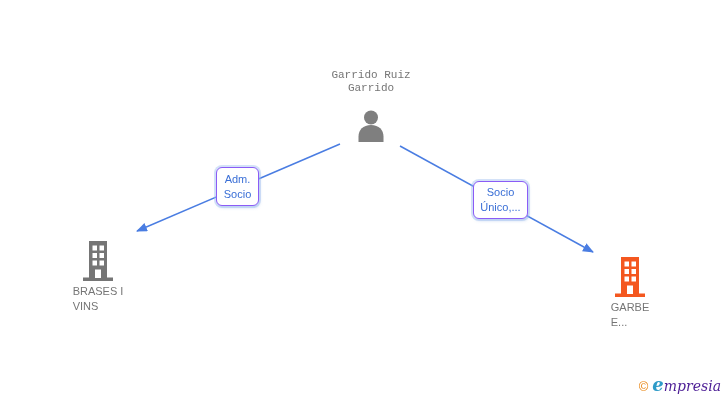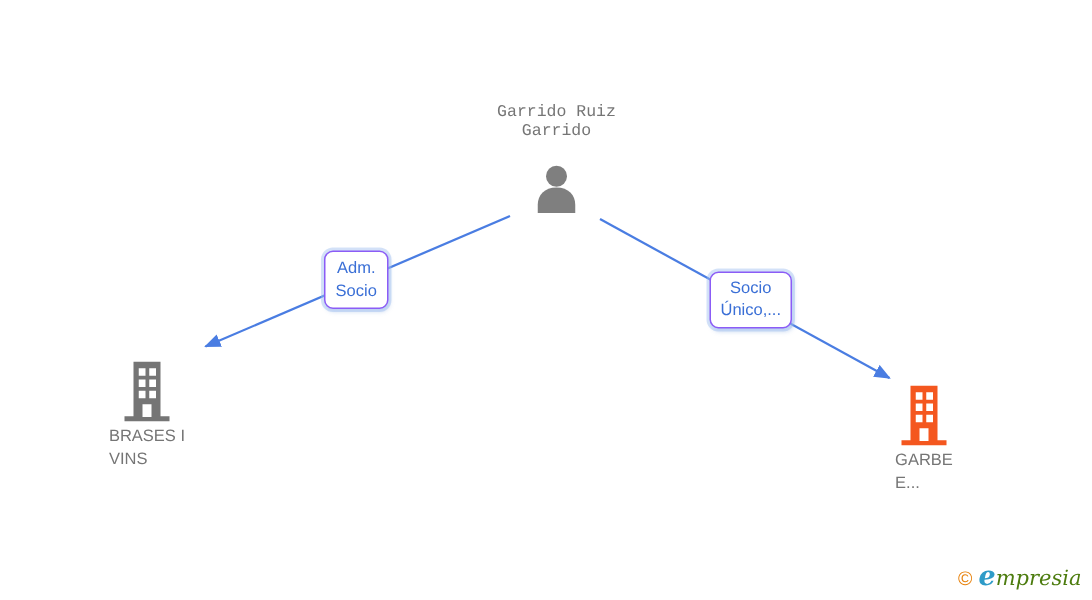--- a/index.html
+++ b/index.html
@@ -7,35 +7,35 @@
     position:relative;width:728px;height:400px;background:#ffffff;overflow:hidden;
     font-family:"Liberation Sans",sans-serif;
   }
   .edges{position:absolute;left:0;top:0;width:728px;height:400px;}
   .node{position:absolute;display:flex;flex-direction:column;align-items:center;cursor:pointer;}
   .person-node{left:291px;top:69px;width:160px;font-family:Liberation Mono, monospace;}
   .person-name{font-size:11px;line-height:13px;color:#757575;text-align:center;}
   .person-node svg{margin-top:15px;}
   .company-node{width:140px;}
   .company-left{left:28px;top:241px;}
-  .company-right{left:546px;top:257px;}
+  .company-right{left:560px;top:257px;}
   .company-name{margin-top:3px;font-size:11px;line-height:15px;font-weight:normal;color:#757575;text-align:left;}
   .edge-label{
     position:absolute;box-sizing:border-box;background:#ffffff;
     border:1px solid #8b5cf6;border-radius:6px;
     box-shadow:0 0 0 2px rgba(160,190,240,.45), 1px 2px 3px rgba(120,160,220,.35);
     color:#3a6fd6;font-size:11px;line-height:15px;text-align:center;
     display:flex;flex-direction:column;justify-content:center;
   }
   .edge-label-adm{left:216px;top:167px;width:43px;height:39px;}
   .edge-label-socio{left:473px;top:181px;width:55px;height:38px;}
   .watermark{position:absolute;right:7px;bottom:6px;display:flex;align-items:baseline;cursor:pointer;}
   .wm-copy{color:#e8820c;font-size:13px;margin-right:4px;}
   .wm-e{color:#2e9bc8;font-family:"DejaVu Serif",serif;font-style:italic;font-size:18px;font-weight:bold;line-height:18px;}
-  .wm-rest{color:#4d7c0f;font-family:"DejaVu Serif",serif;font-style:italic;font-size:14px;}
+  .wm-rest{color:#4c1d95;font-family:"DejaVu Serif",serif;font-style:italic;font-size:14px;}
 </style>
 </head>
 <body>
 
 <div class="canvas">
 
   <svg class="edges" width="728" height="400" viewBox="0 0 728 400">
     <defs>
       <marker id="arrow" markerUnits="userSpaceOnUse" markerWidth="12" markerHeight="10" refX="10" refY="4.5" orient="auto">
         <path d="M0,0 L11,4.5 L0,9 Z" fill="#4a7de2"></path>

